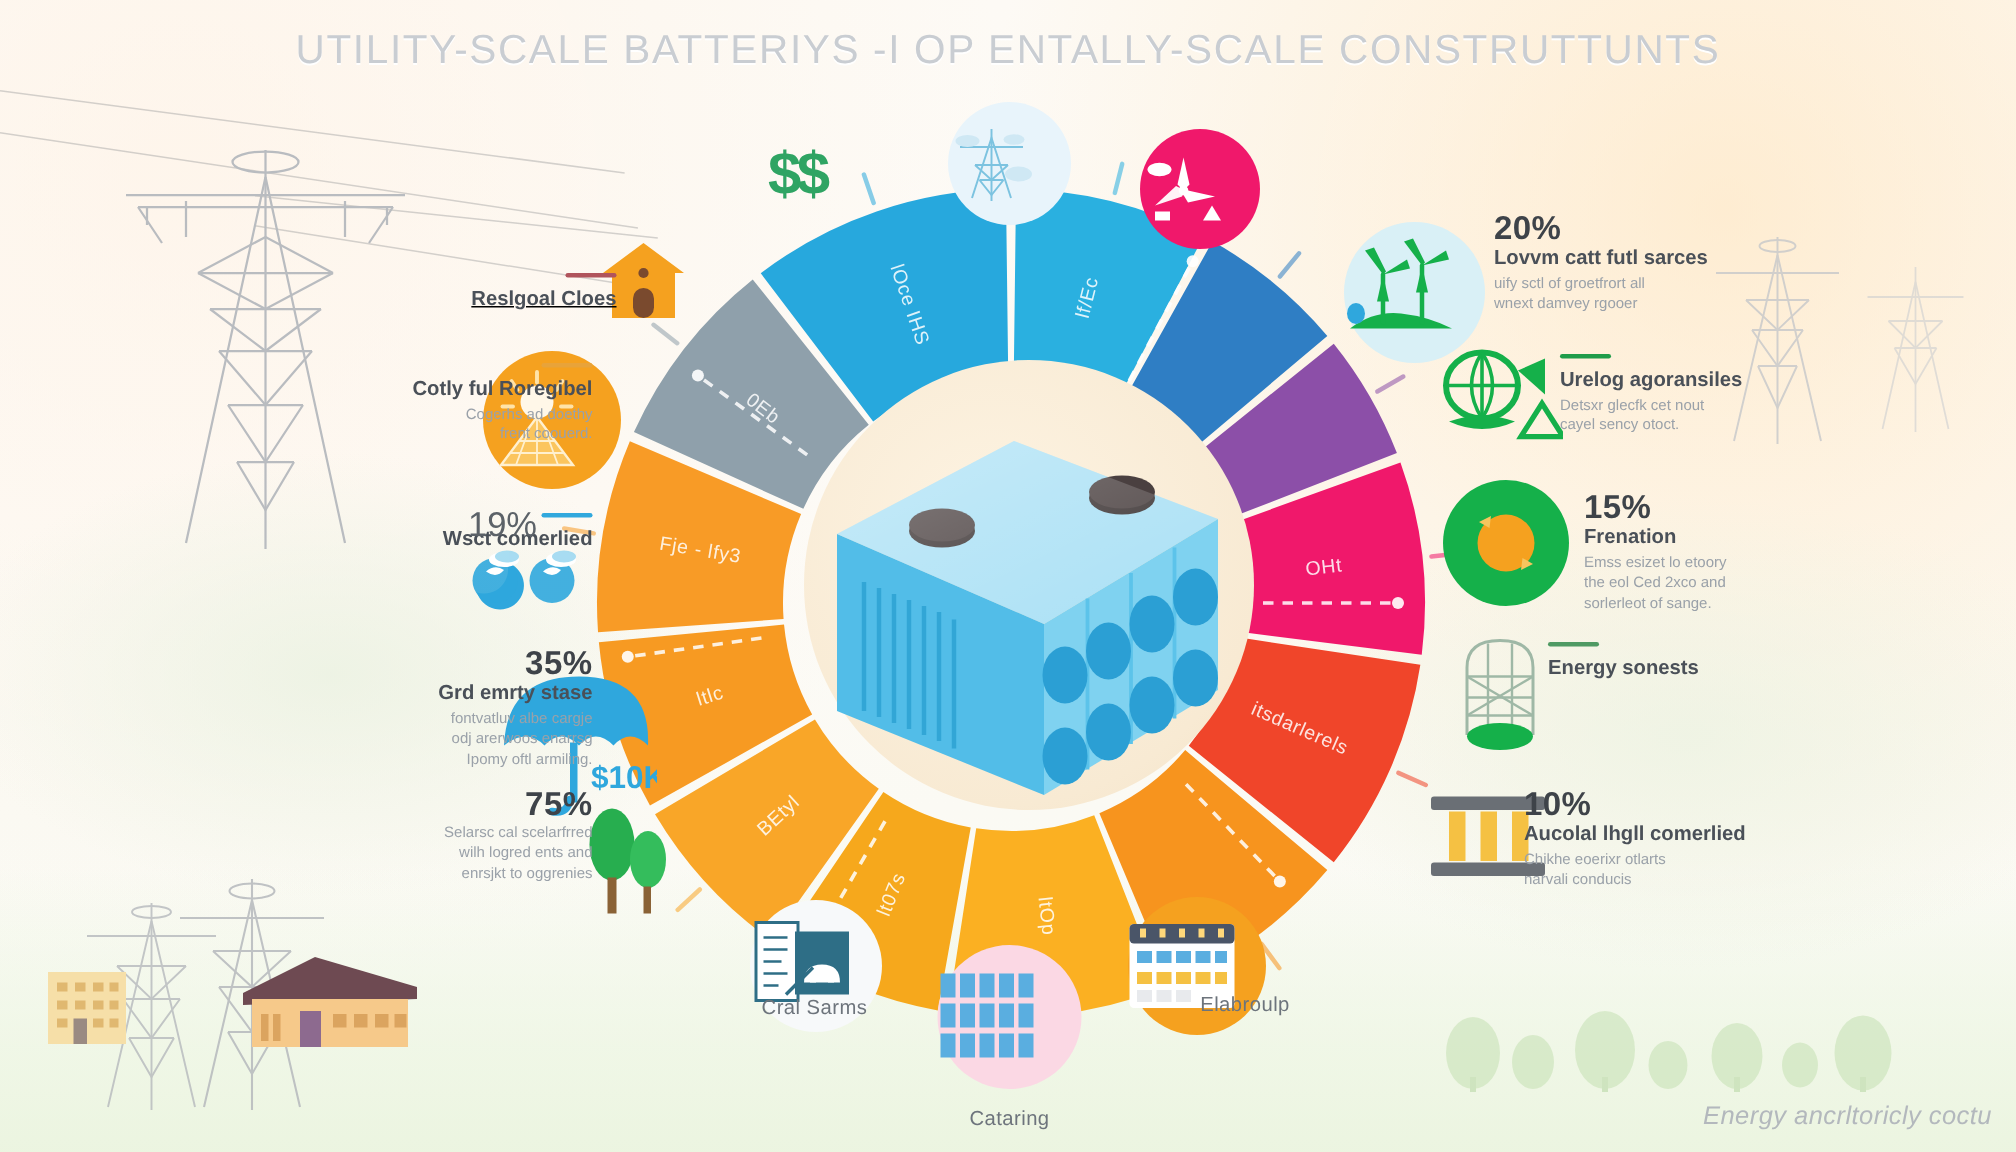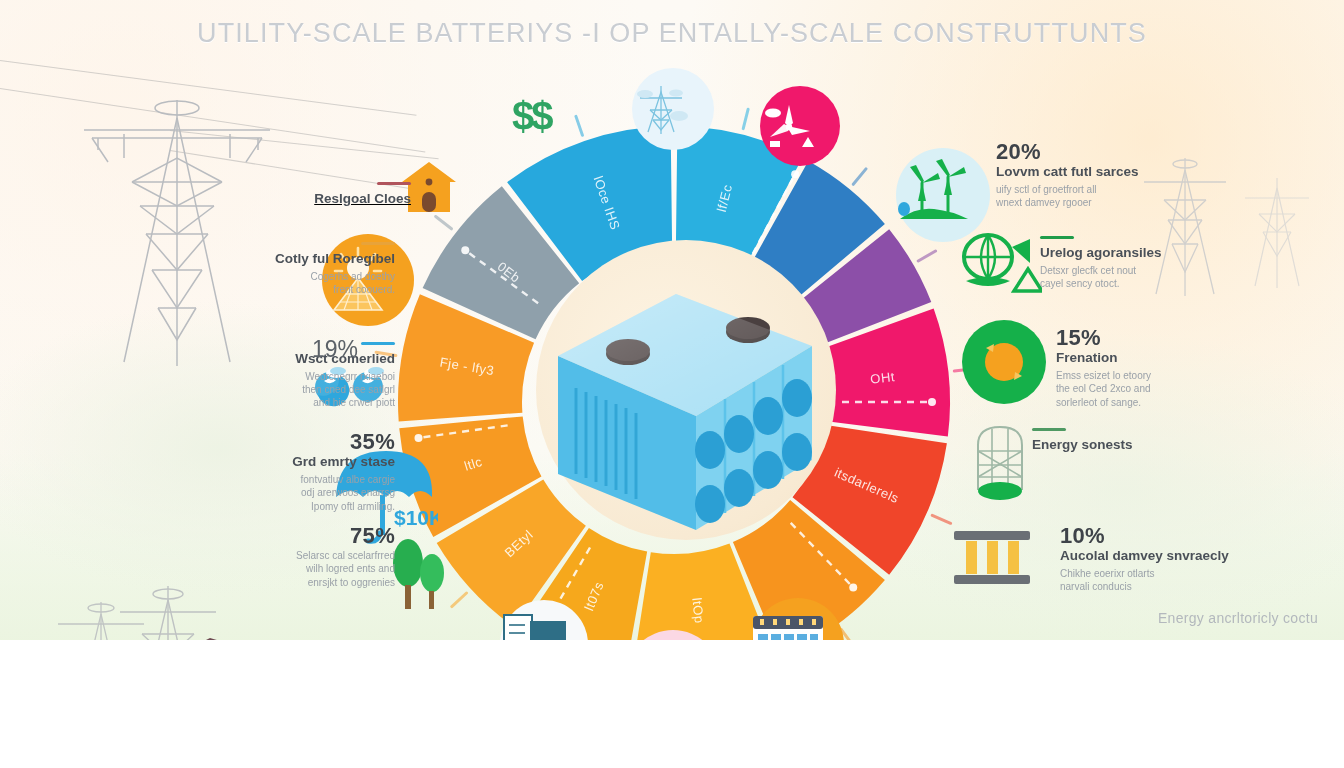--- a/index.html
+++ b/index.html
@@ -4,21 +4,21 @@
 <title>Utility-Scale Batteries Infographic</title>
 <style>
   * { box-sizing: border-box; margin: 0; padding: 0; }
   html, body {
     width: 1344px; height: 768px;
     overflow: hidden;
     font-family: "Liberation Sans", sans-serif;
   }
   #stage {
     position: relative;
-    width: 1344px; height: 640px;
+    width: 1344px; height: 768px;
     background:
       radial-gradient(circle at 1150px 140px, rgba(255,225,180,.55) 0%, rgba(255,240,215,0) 38%),
       radial-gradient(circle at 120px 120px, rgba(255,240,225,.5) 0%, rgba(255,248,240,0) 40%),
       linear-gradient(180deg,#fdfaf5 0%,#fdfbf7 45%,#fbfaf4 70%,#f9fbf5 100%);
     overflow: hidden;
   }
 
   
   .bg { position:absolute; pointer-events:none; }
   .ground {
@@ -94,22 +94,22 @@
     display:flex; align-items:center; justify-content:flex-start;
   }
   .badge svg { display:block; }
 
   .iconlbl {
     position:absolute; text-align:center; width:150px;
     font-size:13.5px; color:#6d747c; letter-spacing:.3px;
   }
 
   .footer {
-    position:absolute; right:26px; bottom:14px;
-    font-size:14px; color:#b3b8bd; letter-spacing:.3px;
+    position:absolute; right:16px; bottom:14px;
+    font-size:17px; color:#b3b8bd; letter-spacing:.3px;font-style:italic;
   }
 
   .money {
     position:absolute; left:512px; top:96px;
     font-size:40px; font-weight:700; color:#2fa463;
     letter-spacing:-3px; line-height:1;
   }
 </style>
 </head>
 <body>
@@ -473,21 +473,20 @@
 
   <div class="stat left" style="left:180px; top:242px;">
     <span class="rule" style="background:#e8a33a"></span>
     <div class="hd">Cotly ful Roregibel</div>
     <div class="bd">Cogerhs ad doethy<br>frent coouerd.</div>
   </div>
 
   <div class="stat left" style="left:180px; top:342px;">
     <span class="rule" style="background:#31a8dd"></span>
     <div class="hd">Wsct comerlied</div>
-    <div class="bd">Weorcnegrr rxiaeboi<br>then cned dee satlgrl<br>and hie crwer piott</div>
   </div>
   <div style="position:absolute; left:312px; top:336px; font-size:23px; color:#5c6268; font-weight:400;">19%</div>
 
   <div class="stat left" style="left:180px; top:430px;">
     <div class="pct">35%</div>
     <div class="hd">Grd emrty stase</div>
     <div class="bd">fontvatluv albe cargje<br>odj arerwoos enarrsg<br>Ipomy oftl armiling.</div>
   </div>
 
   <div class="stat left" style="left:180px; top:524px;">
@@ -583,23 +582,23 @@
     <div class="pct">15%</div>
     <div class="hd">Frenation</div>
     <div class="bd">Emss esizet lo etoory<br>the eol Ced 2xco and<br>sorlerleot of sange.</div>
   </div>
 
   <div class="stat right" style="left:1032px; top:428px;">
     <span class="rule" style="background:#4f9a63"></span>
     <div class="hd">Energy sonests</div>
   </div>
 
-  <div class="stat right" style="left:1016px; top:524px;margin-left:44px;">
+  <div class="stat right" style="left:1016px; top:524px;">
     <div class="pct">10%</div>
-    <div class="hd">Aucolal damvey snvraecly</div>
+    <div class="hd">Aucolal lhgll comerlied</div>
     <div class="bd">Chikhe eoerixr otlarts<br>narvali conducis</div>
   </div>
 
   <div class="badge" style="left:500px; top:600px; width:88px; height:88px; background:#f7f9fa;">
     <svg width="70" height="66" viewBox="0 0 70 66">
       <path d="M4 4 h28 v52 h-28 z" fill="#ffffff" stroke="#2e6e86" stroke-width="2"></path>
       <g stroke="#2e6e86" stroke-width="1.6">
         <path d="M9 14 h16"></path>
           <path d="M9 22 h16"></path>
           <path d="M9 30 h12"></path>

